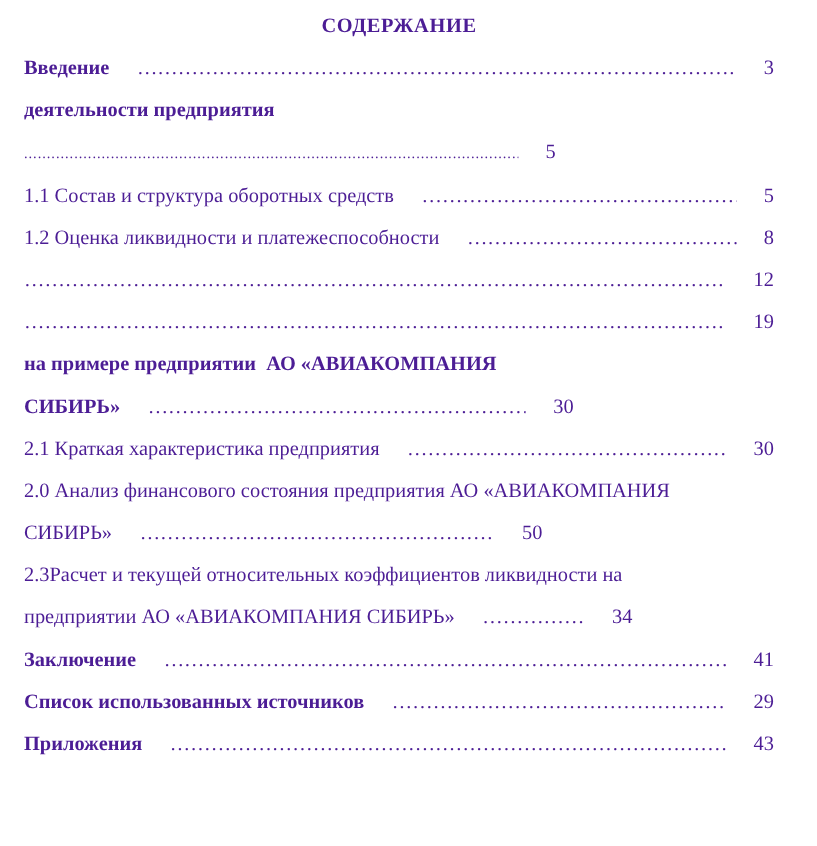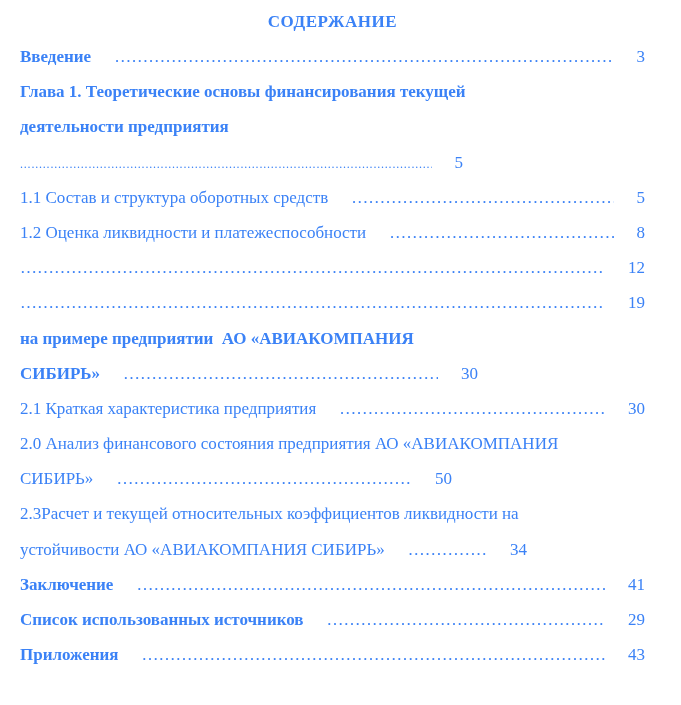--- a/index.html
+++ b/index.html
@@ -2,21 +2,21 @@
 <html><head>
 <meta charset="utf-8">
 <style>
   html, body { margin: 0; padding: 0; background: #ffffff; }
   .page {
     width: 681px;
     height: 705px;
     box-sizing: border-box;
     padding: 5px 36px 0 20px;
     background: #ffffff;
-    color: #3b82f6;
+    color: #4c1d95;
     font-family: "Liberation Serif", "DejaVu Serif", serif;
     font-size: 17px;
     overflow: hidden;
   }
   .title-row {
     height: 34px;
     line-height: 34px;
     text-align: center;
     font-weight: bold;
     letter-spacing: 0.5px;
@@ -51,23 +51,20 @@
 <div class="page">
 
   <div class="title-row">СОДЕРЖАНИЕ</div>
 
   <div class="trow">
     <span class="label b">Введение</span>
     <span class="leader">…………………………………………………………………………………………………………………………………………………………………………………………</span>
     <span class="page-num">3</span>
   </div>
 
-  <div class="trow">
-    <span class="label b">Глава 1. Теоретические основы финансирования текущей</span>
-  </div>
 
   <div class="trow">
     <span class="label b">деятельности предприятия</span>
   </div>
 
   <div class="trow w-dots5">
     <span class="leader fine">........................................................................................................................................................................................................</span>
     <span class="page-num">5</span>
   </div>
 
@@ -118,21 +115,21 @@
     <span class="label">СИБИРЬ»</span>
     <span class="leader">…………………………………………………………………………………………………………………………………………………………………………………………</span>
     <span class="page-num">50</span>
   </div>
 
   <div class="trow">
     <span class="label">2.3Расчет и текущей относительных коэффициентов ликвидности на</span>
   </div>
 
   <div class="trow w-sibir34">
-    <span class="label">устойчивости АО «АВИАКОМПАНИЯ СИБИРЬ»</span>
+    <span class="label">предприятии АО «АВИАКОМПАНИЯ СИБИРЬ»</span>
     <span class="leader">…………………………………………………………………………………………………………………………………………………………………………………………</span>
     <span class="page-num">34</span>
   </div>
 
   <div class="trow">
     <span class="label b">Заключение</span>
     <span class="leader">…………………………………………………………………………………………………………………………………………………………………………………………</span>
     <span class="page-num">41</span>
   </div>
 

